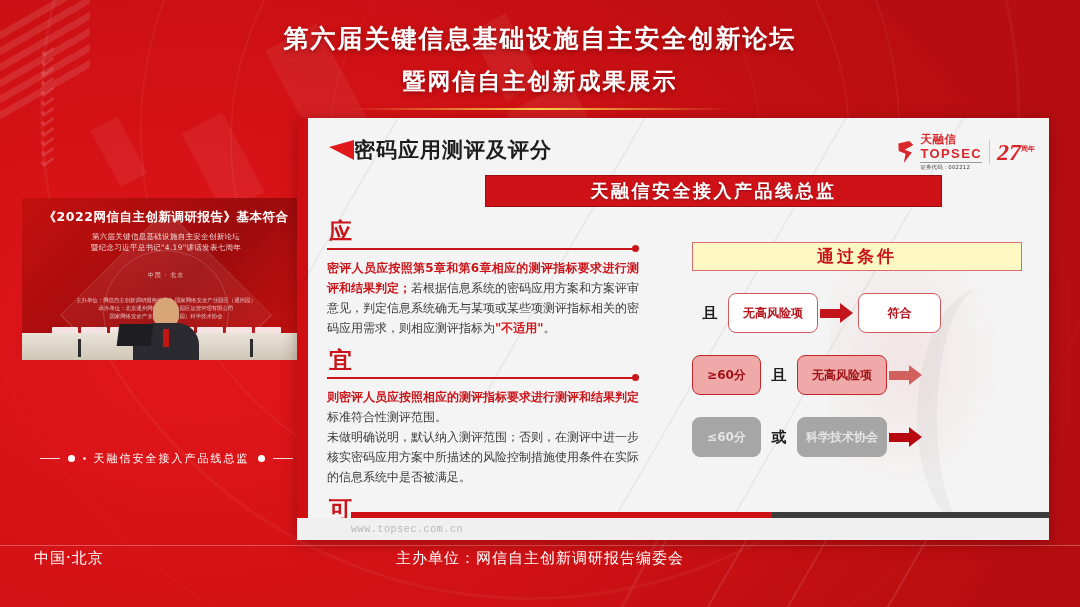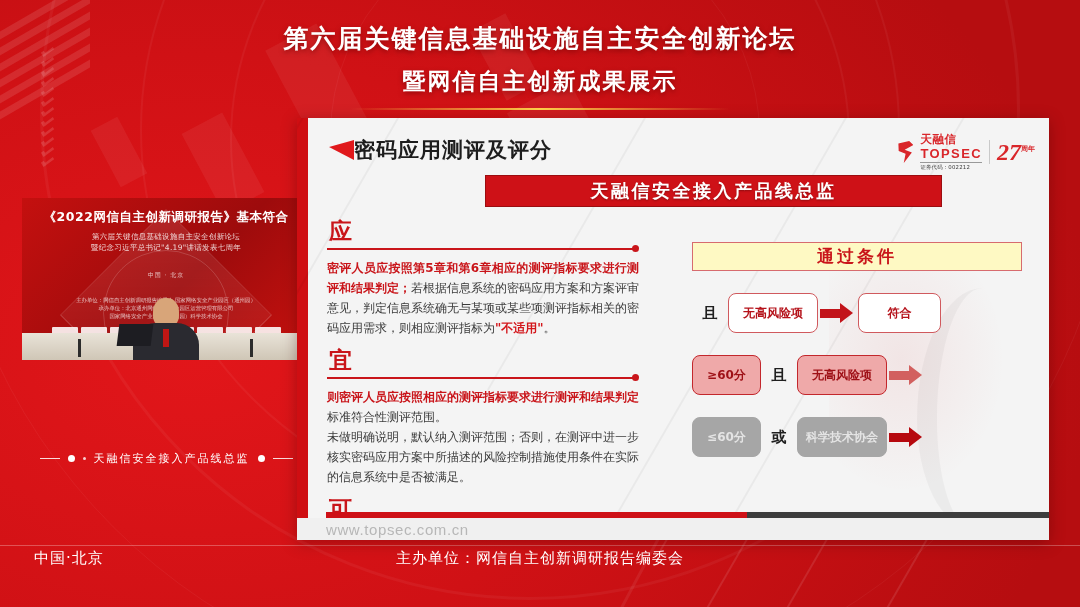--- a/index.html
+++ b/index.html
@@ -330,22 +330,22 @@
   .r3 .arrow .shaft { background: #b6080e; } .r3 .arrow .headt { border-left: 13px solid #b6080e; }
   .r3 .conj { color: #1f1f1f; }
 
   .slide-url {
     position: absolute; left: 0; bottom: 0; width: 100%; height: 22px;
     background: #f0f0f0; display: flex; align-items: center;
   }
   .slide-url .bar-red { position: absolute; left: 0; top: -6px; width: 56%; height: 6px; background: #ce1117; }
   .slide-url .bar-dark { position: absolute; left: 56%; top: -6px; width: 44%; height: 6px; background: #3d3d3d; }
   .slide-url span {
-    margin-left: 29px; color: #b7b7b7; font-size: 15px; letter-spacing: .6px;
-    font-family: Liberation Sans, sans-serif;
+    margin-left: 54px; color: #b7b7b7; font-size: 10px; letter-spacing: .6px;
+    font-family: Liberation Mono, monospace;
   }
 
   
   .footer-sep {
     position: absolute; left: 0; top: 545px; width: 1080px; height: 1px;
     background: rgba(255,255,255,.28); z-index: 4;
   }
   .footer-left {
     position: absolute; left: 34px; top: 549px; color: #fff; font-size: 15px; letter-spacing: 1px; z-index: 8;
     font-family: "DejaVu Sans","Liberation Sans",sans-serif;

